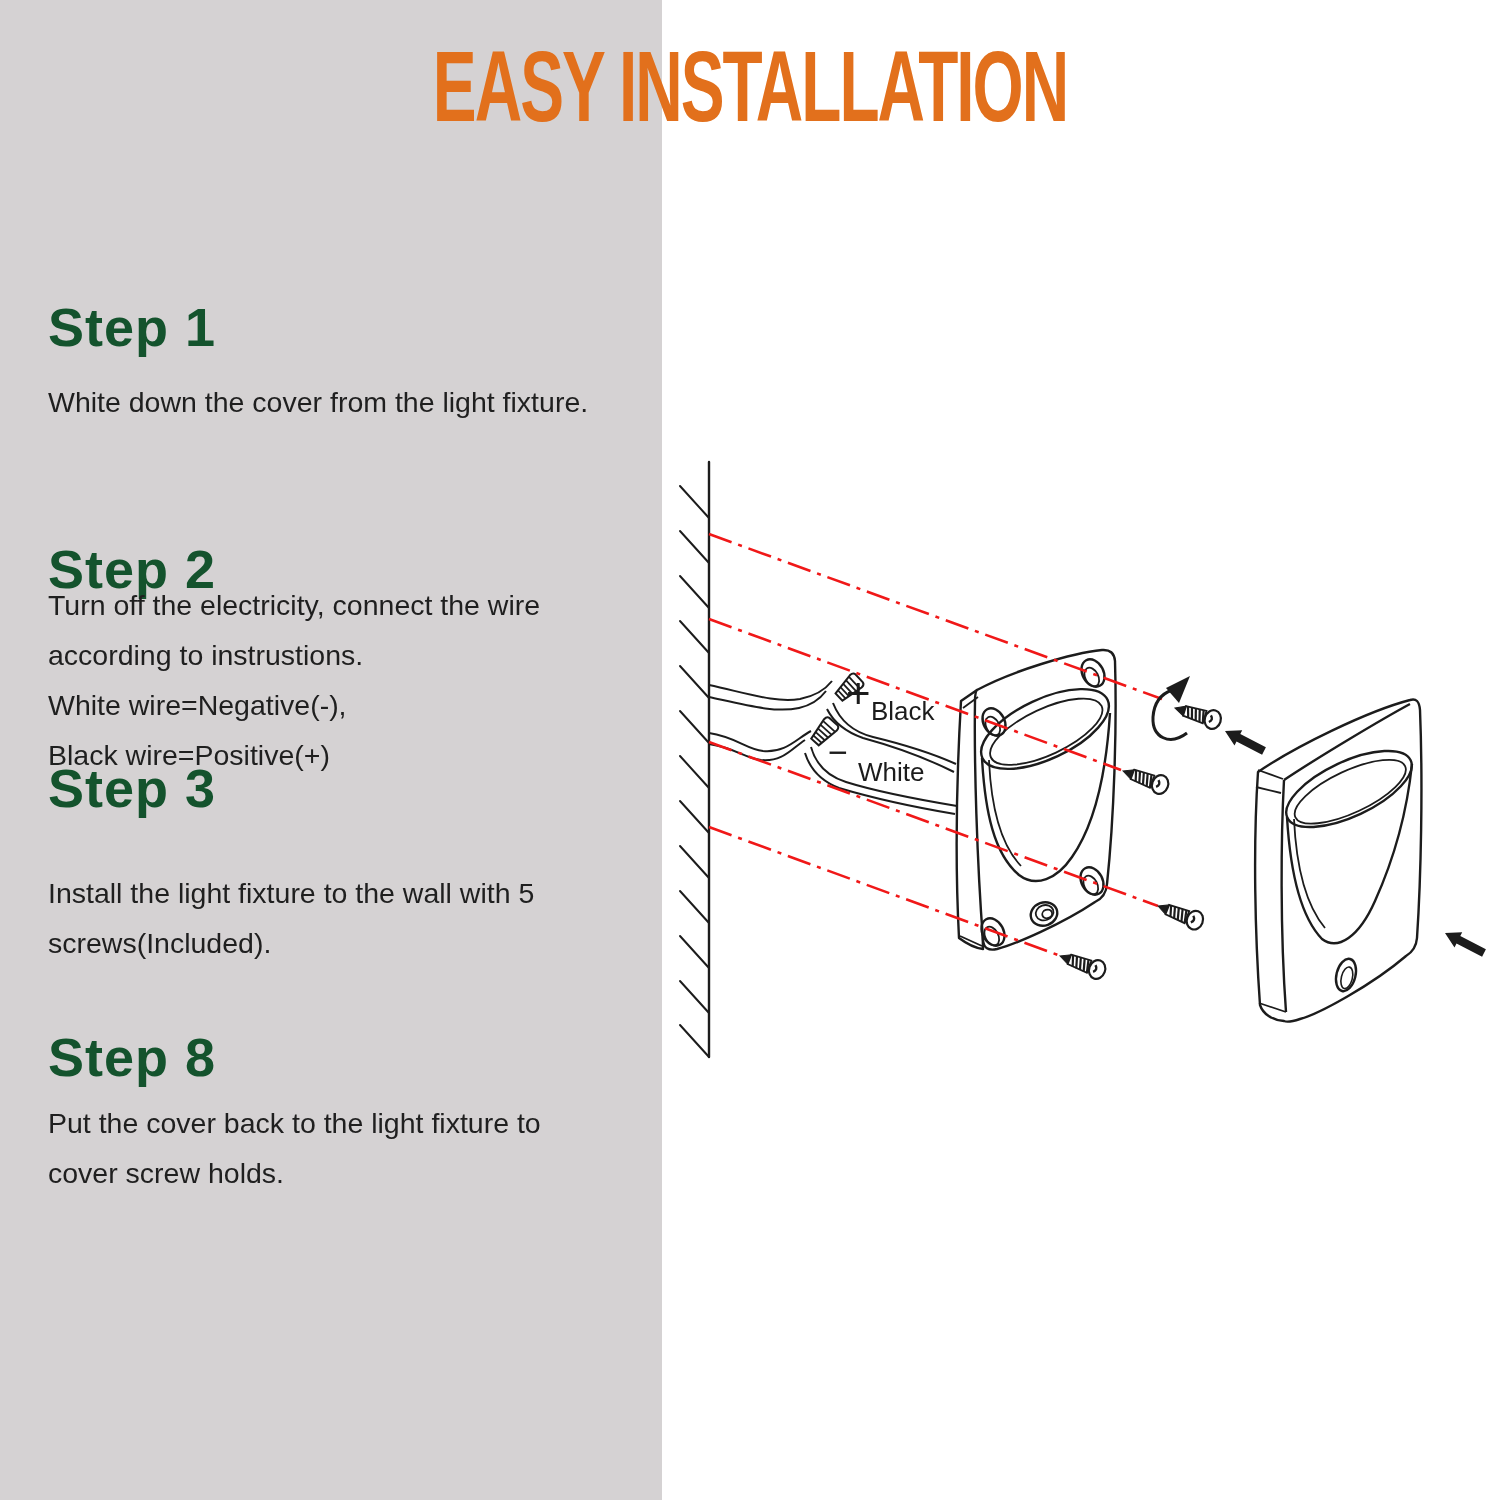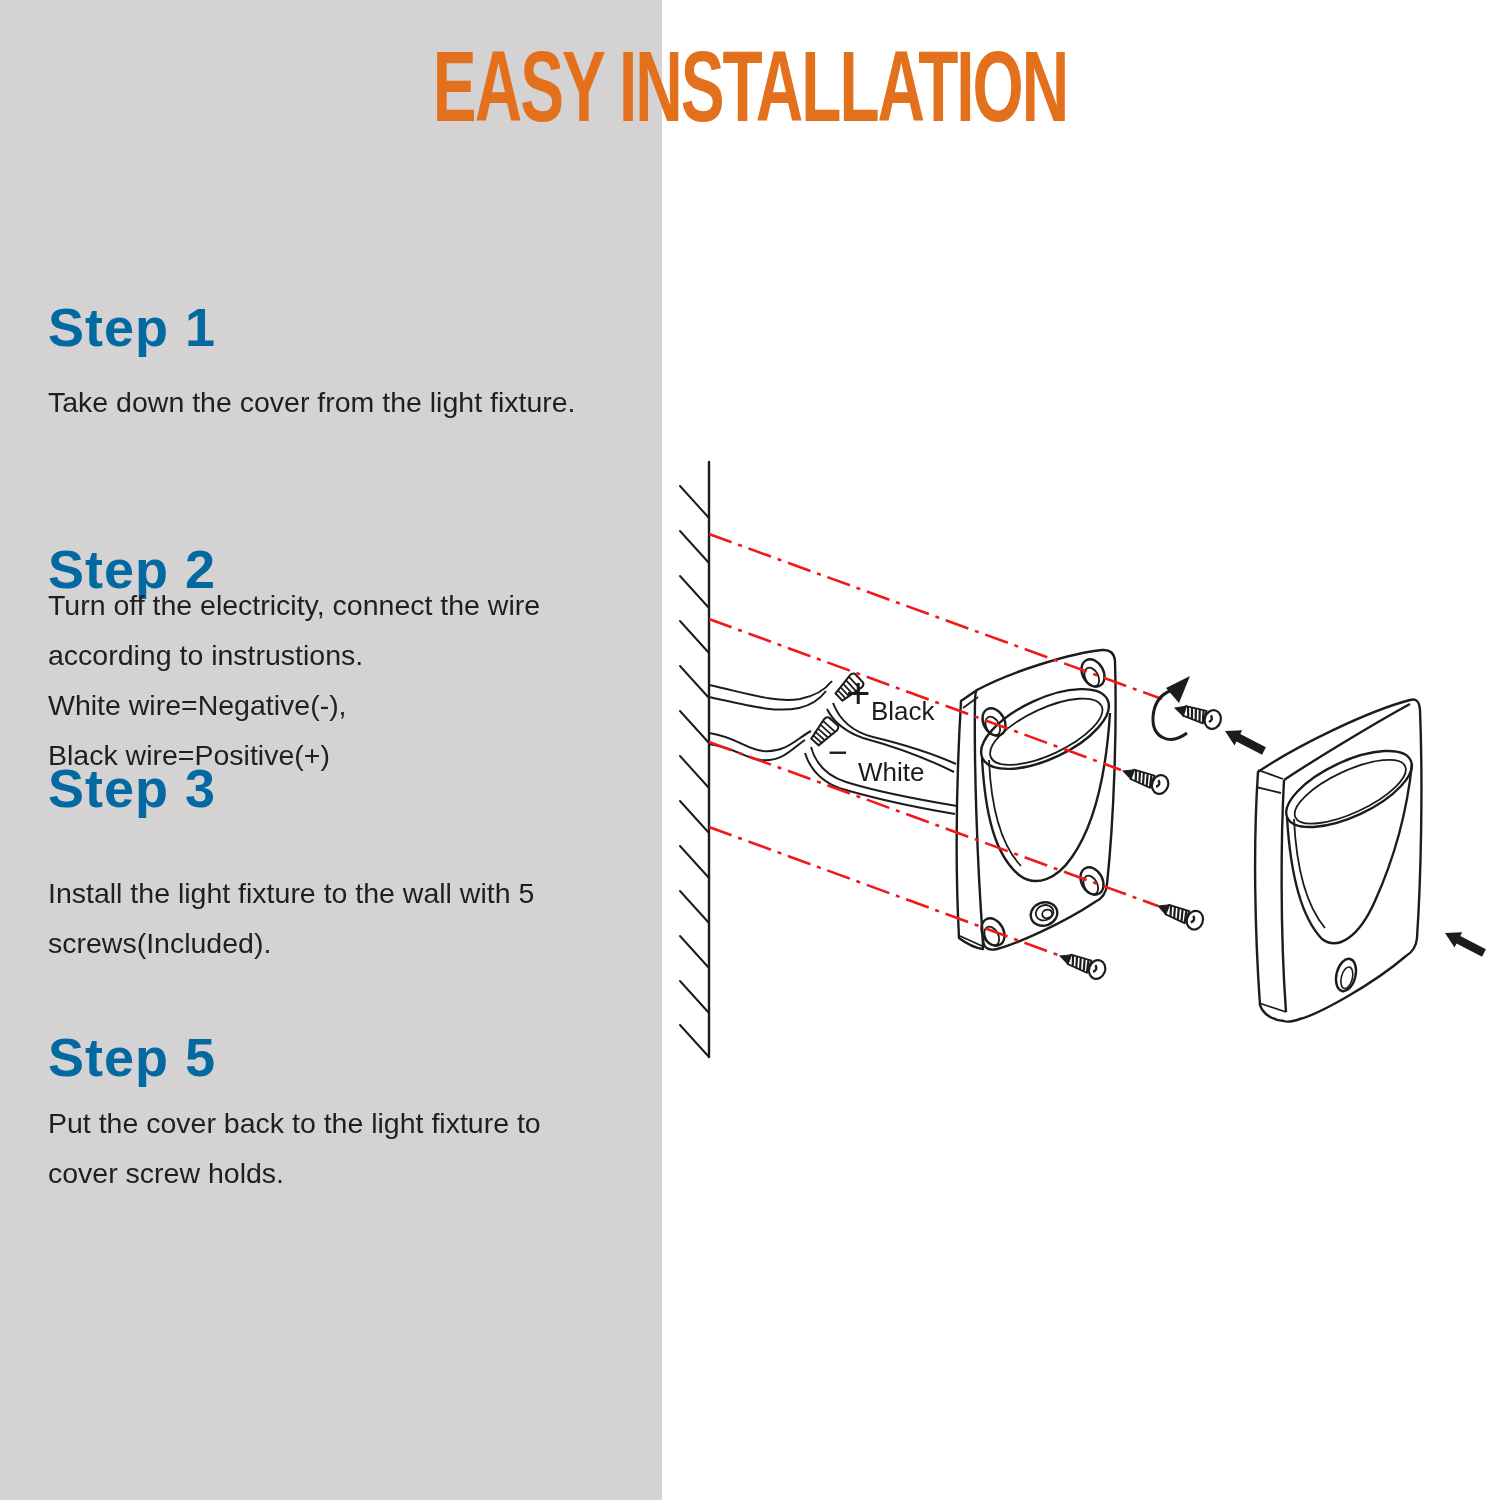--- a/index.html
+++ b/index.html
@@ -19,21 +19,21 @@
     font-size:101px;line-height:1.04;font-weight:900;
     letter-spacing:-3px;
     color:#e2701c;
     transform:scaleX(0.65);
     transform-origin:center top;
     white-space:nowrap;
   }
   .step-heading{
     position:absolute;left:48px;margin:0;
     font-size:54px;line-height:54px;font-weight:800;
-    color:#0369a1;letter-spacing:1px;
+    color:#14532d;letter-spacing:1px;
   }
   .step-body{
     position:absolute;left:48px;margin:0;width:580px;
     font-size:28.5px;line-height:50px;font-weight:400;
     color:#1f1f1f;white-space:pre-line;
   }
   .s1h{top:300px}.s1b{top:377px}
   .s2h{top:542px}.s2b{top:580px}
   .s3h{top:761px}.s3b{top:868px}
   .s4h{top:1030px}.s4b{top:1098px}
@@ -49,33 +49,33 @@
   }
 </style>
 </head>
 <body>
 
 <div class="gray-panel"></div>
 
 <h1 class="title">EASY INSTALLATION</h1>
 
 <h2 class="step-heading s1h">Step 1</h2>
-<p class="step-body s1b">Take down the cover from the light fixture.</p>
+<p class="step-body s1b">White down the cover from the light fixture.</p>
 
 <h2 class="step-heading s2h">Step 2</h2>
 <p class="step-body s2b">Turn off the electricity, connect the wire
 according to instrustions.
 White wire=Negative(-),
 Black wire=Positive(+)</p>
 
 <h2 class="step-heading s3h">Step 3</h2>
 <p class="step-body s3b">Install the light fixture to the wall with 5
 screws(Included).</p>
 
-<h2 class="step-heading s4h">Step 5</h2>
+<h2 class="step-heading s4h">Step 8</h2>
 <p class="step-body s4b">Put the cover back to the light fixture to
 cover screw holds.</p>
 
 <svg class="diagram" viewBox="640 430 860 700" xmlns="http://www.w3.org/2000/svg">
 
   <defs>
     <g id="screw">
       <path d="M0,0 L10,-5 L10,5 Z" fill="#1c1c1c" stroke="#1c1c1c" stroke-width="1"></path>
       <path d="M10,-5 L31,-6.5 L31,6.5 L10,5 Z" fill="#ffffff" stroke="#1c1c1c" stroke-width="1.8"></path>
       <line x1="12" y1="-5.4" x2="15.5" y2="5.6" stroke="#1c1c1c" stroke-width="2.2"></line>

